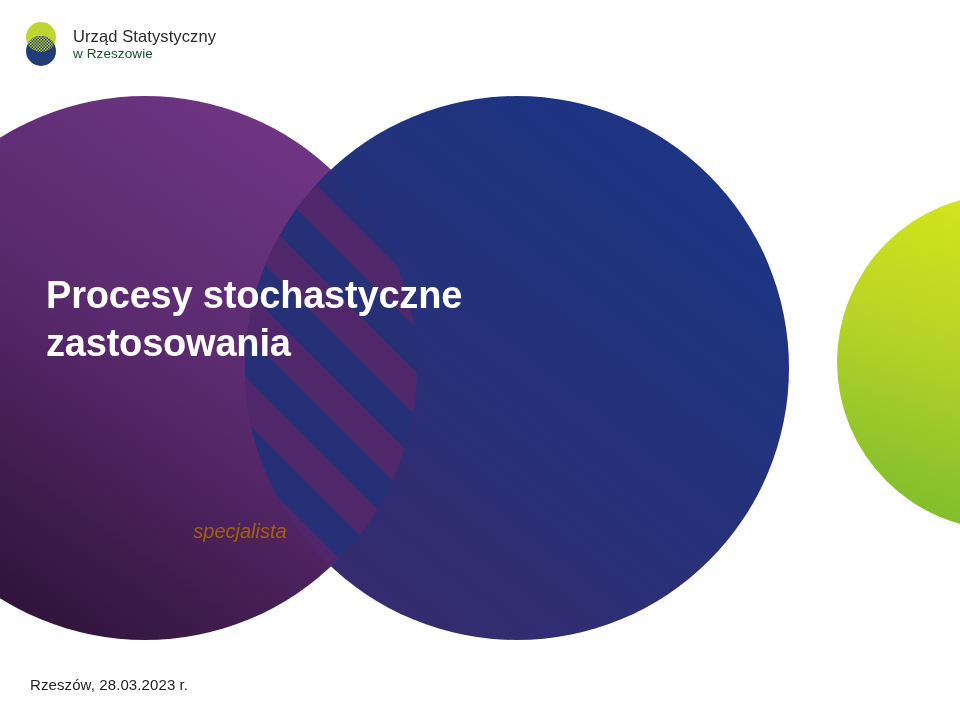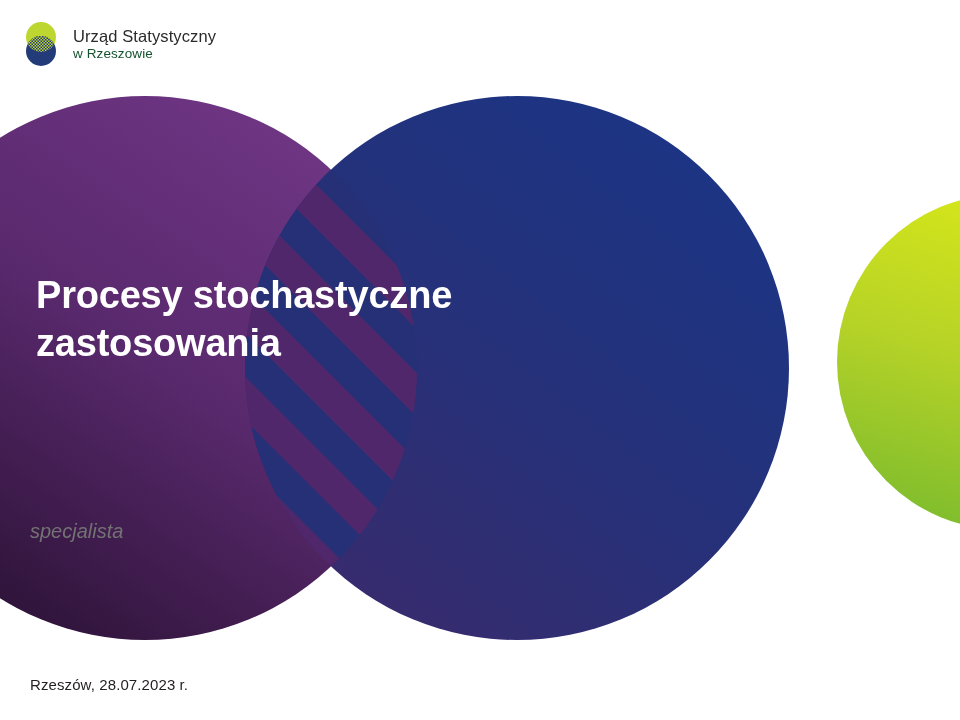--- a/index.html
+++ b/index.html
@@ -55,21 +55,21 @@
     left: 0;
     top: 0;
     width: 960px;
     height: 720px;
     pointer-events: none;
   }
 
   
   #title-block {
     position: absolute;
-    left: 36px;
+    left: 46px;
     top: 272px;
     width: 560px;
   }
   #title {
     margin: 0;
     font-size: 38px;
     font-weight: bold;
     color: #ffffff;
     line-height: 1.26;
     letter-spacing: -0.2px;
@@ -86,22 +86,23 @@
     margin: 0;
     font-size: 20px;
     font-weight: bold;
     color: #ffffff;
     line-height: 1.3;
   }
   #author-role {
     margin: 0;
     font-size: 20px;
     font-style: italic;
-    color: #737373;
+    color: #a16207;
     line-height: 1.3;
+    text-align: center;
   }
 
   #footer {
     position: absolute;
     left: 30px;
     top: 676px;
     font-size: 15px;
     color: #231f20;
     letter-spacing: 0.1px;
   }
@@ -194,15 +195,15 @@
 
   <div id="title-block">
     <h1 id="title">Procesy stochastyczne
 zastosowania</h1>
   </div>
 
   <div id="author-block">
     <p id="author-role">specjalista</p>
   </div>
 
-  <div id="footer">Rzeszów, 28.07.2023 r.</div>
+  <div id="footer">Rzeszów, 28.03.2023 r.</div>
 
 </div>
 
 </body></html>

